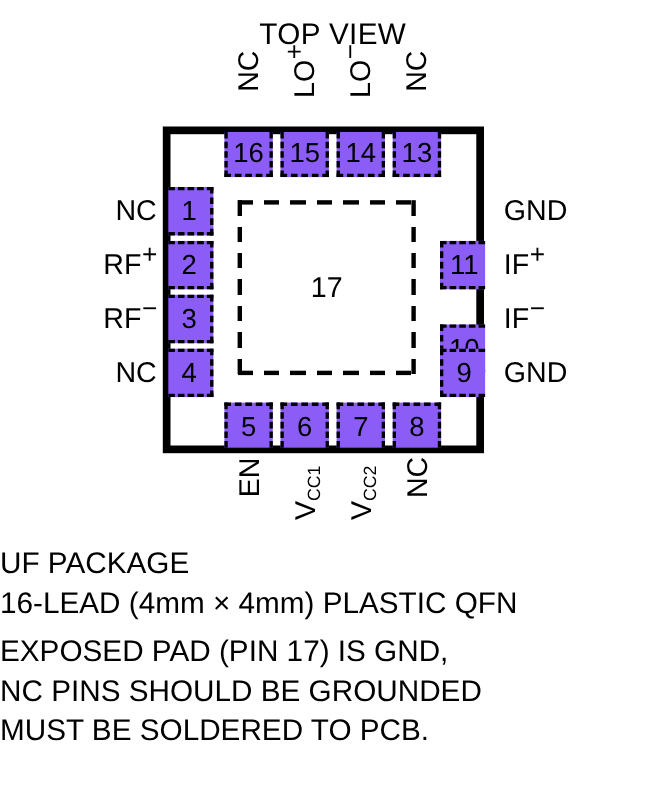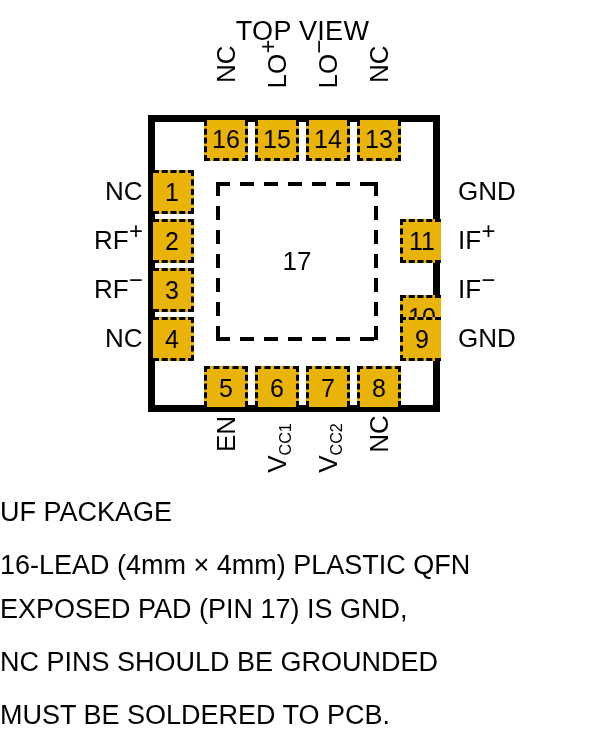--- a/index.html
+++ b/index.html
@@ -73,21 +73,21 @@
     display: flex;
     align-items: center;
     justify-content: center;
     font-size: 26px;
   }
 
   
   .pad {
     position: absolute;
     box-sizing: border-box;
-    background: #eab308;
+    background: #8b5cf6;
     display: flex;
     align-items: center;
     justify-content: center;
     font-size: 25px;
     line-height: 1;
   }
   
   .pad-h {
     width: 44px;
     height: 41px;
@@ -151,21 +151,21 @@
 
   
   .caption {
     position: absolute;
     left: 0;
     width: 605px;
     text-align: left;
     line-height: 1;
   }
   .cap-line { font-size: 27px; margin: 0; padding: 0; }
-  .cap-gap-1 { margin-top: 26px; }
+  .cap-gap-1 { margin-top: 9px; }
   .cap-gap-2 { margin-top: 17px; }
 </style>
 </head>
 <body>
 
 <div id="stage">
 
   <div class="title">TOP VIEW</div>
 
   <div class="pkg-body"></div>

